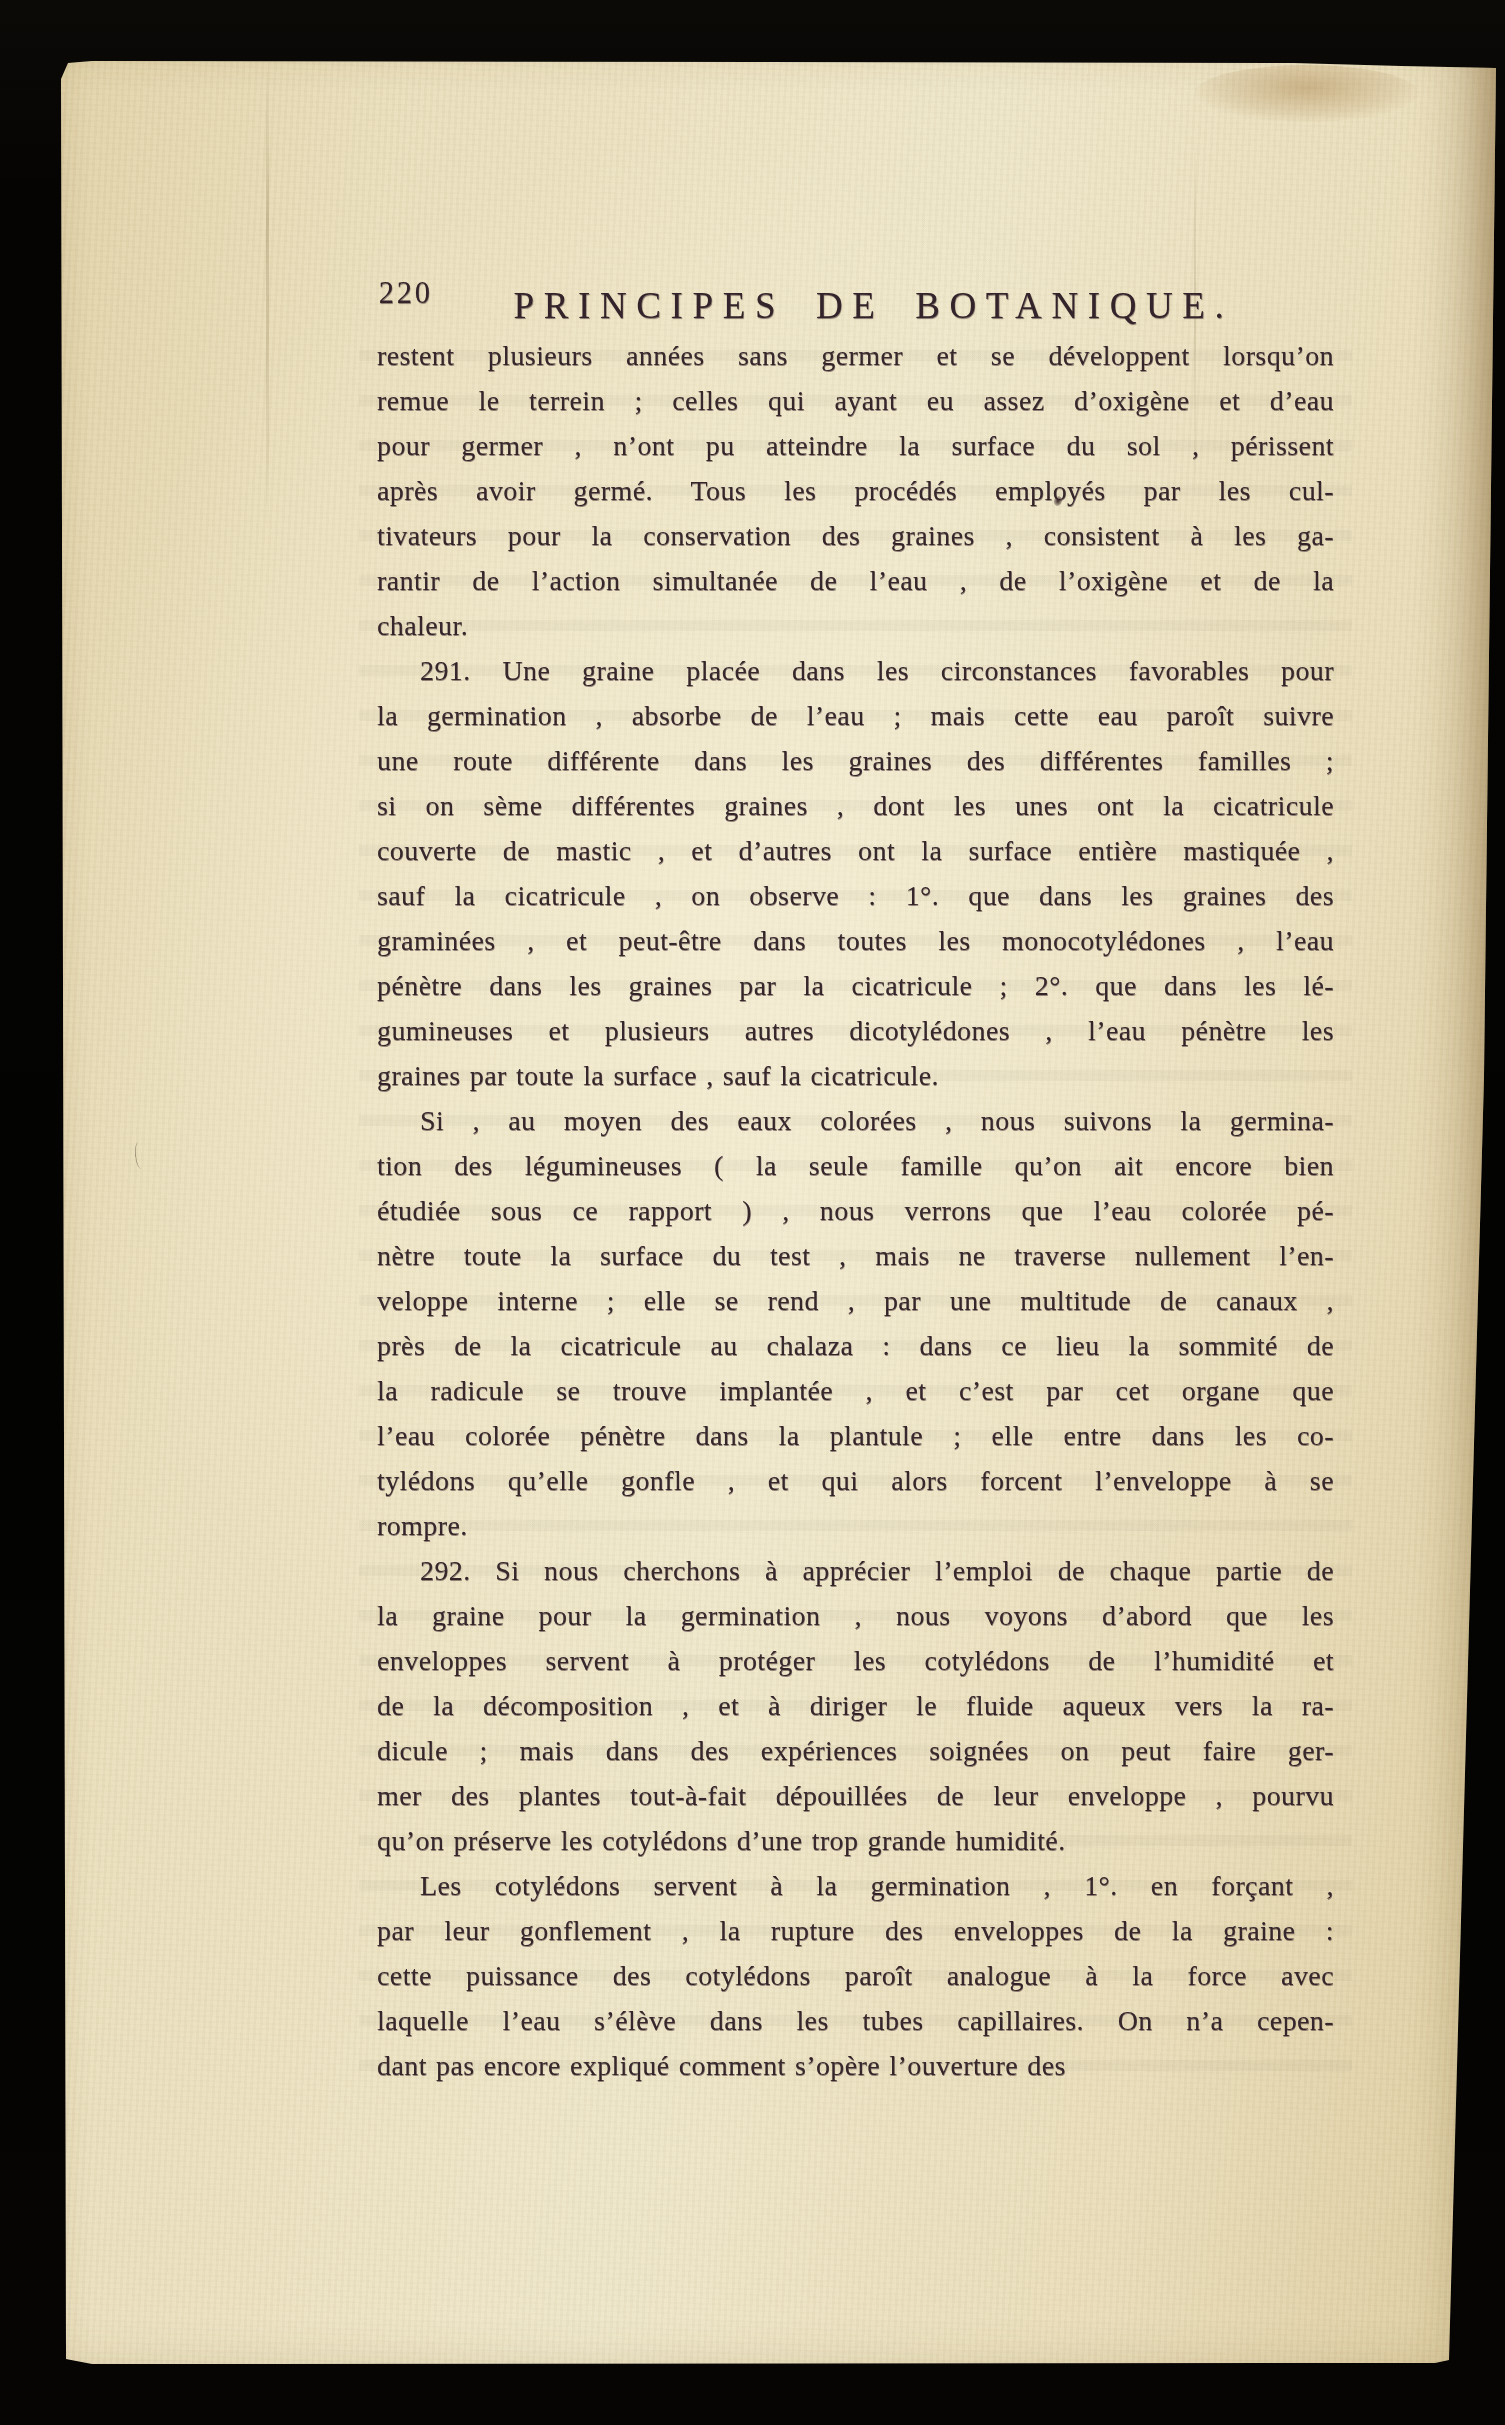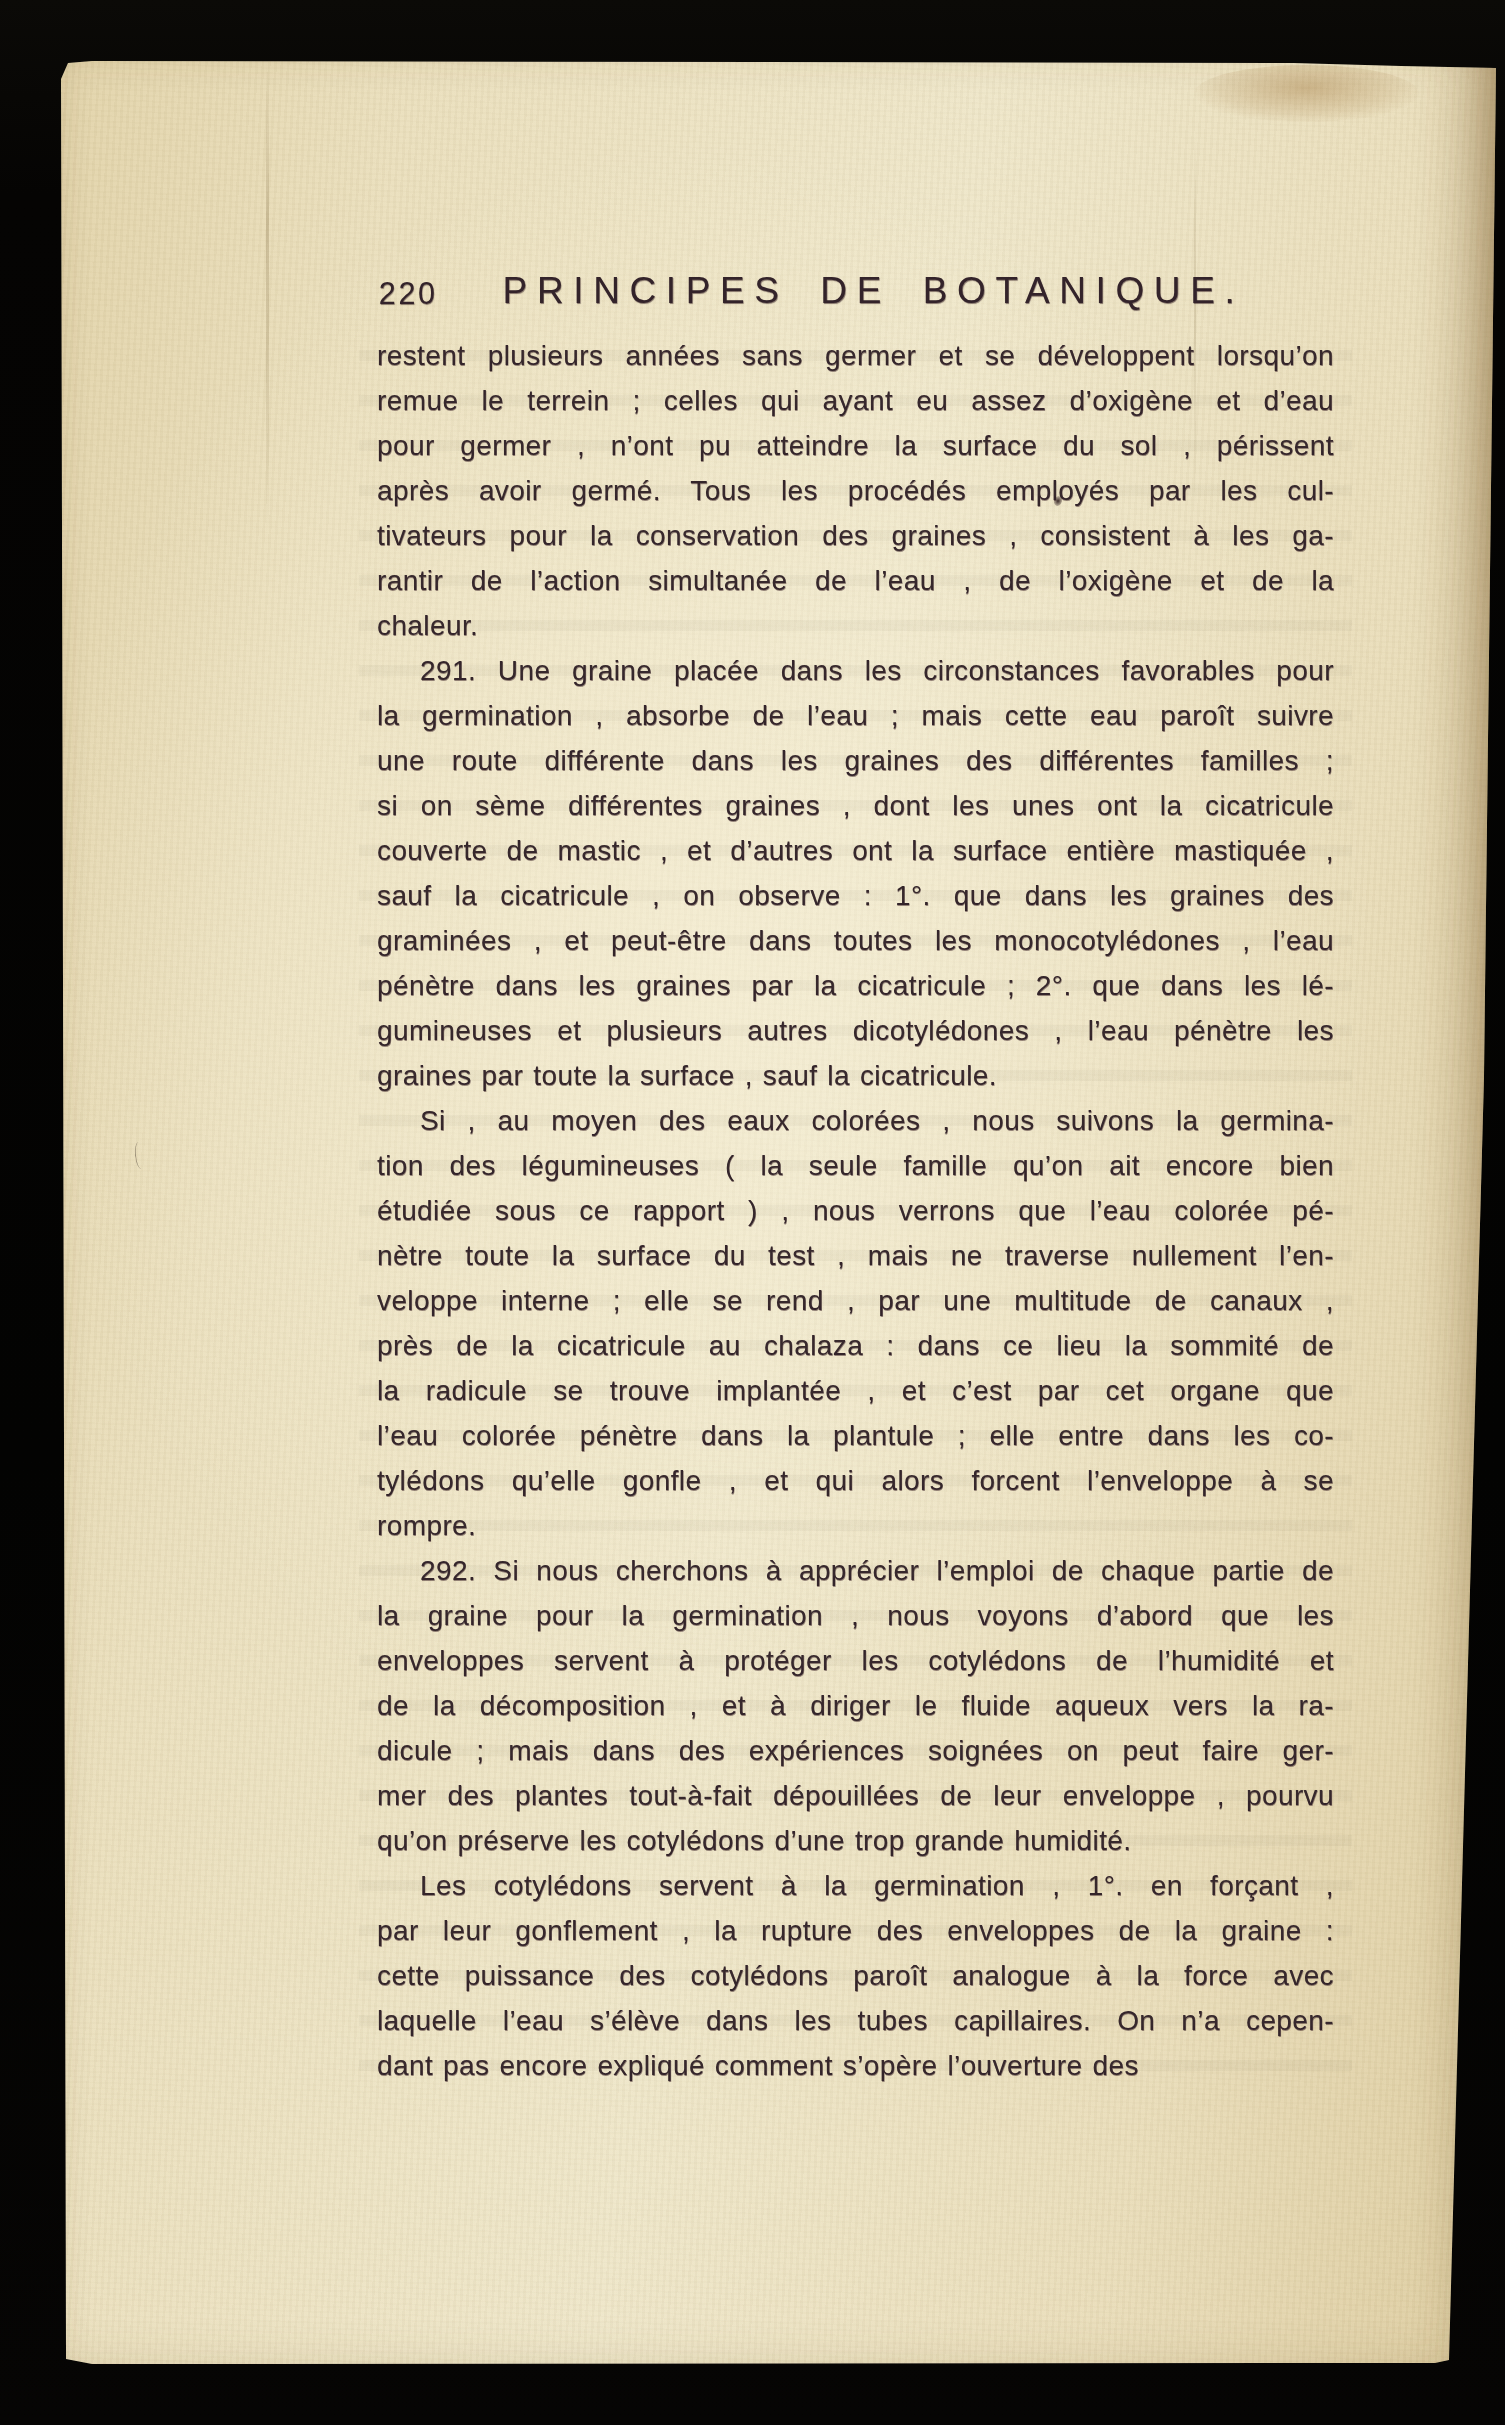--- a/index.html
+++ b/index.html
@@ -6,21 +6,21 @@
     margin: 0;
     padding: 0;
     background: #050403;
   }
   .page {
     position: relative;
     width: 1505px;
     height: 2426px;
     background: linear-gradient(180deg, #0b0a07 0%, #050403 8%, #030302 60%, #060504 100%);
     overflow: hidden;
-    font-family: Liberation Sans, sans-serif;
+    font-family: Liberation Serif, serif;
   }
   .paper {
     position: absolute;
     inset: 0;
     clip-path: polygon(
       61px 79px, 68px 63px, 92px 61px,
       1293px 63px, 1401px 66px, 1496px 68px,
       1484px 1078px, 1449px 2360px,
       1435px 2363px, 92px 2364px, 66px 2359px
     );
@@ -80,21 +80,21 @@
   }
   .page-number {
     position: absolute;
     left: 1.8px; top: 10px;
     font-size: 30.5px;
     letter-spacing: 2.7px;
     text-shadow: 0.5px 0.5px 0.7px rgba(50,28,32,0.5);
   }
   .running-title {
     position: absolute;
-    left: 54px; right: 18px; top: 4px;
+    left: 54px; right: 18px; top: 18px;
     text-align: center;
     font-size: 37px;
     letter-spacing: 0.26em;
     word-spacing: 0.32em;
     white-space: nowrap;
     text-shadow: 0.6px 0.6px 0.8px rgba(50,28,32,0.55);
   }
   .text-block {
     position: absolute;
     left: 377px; top: 333px;

